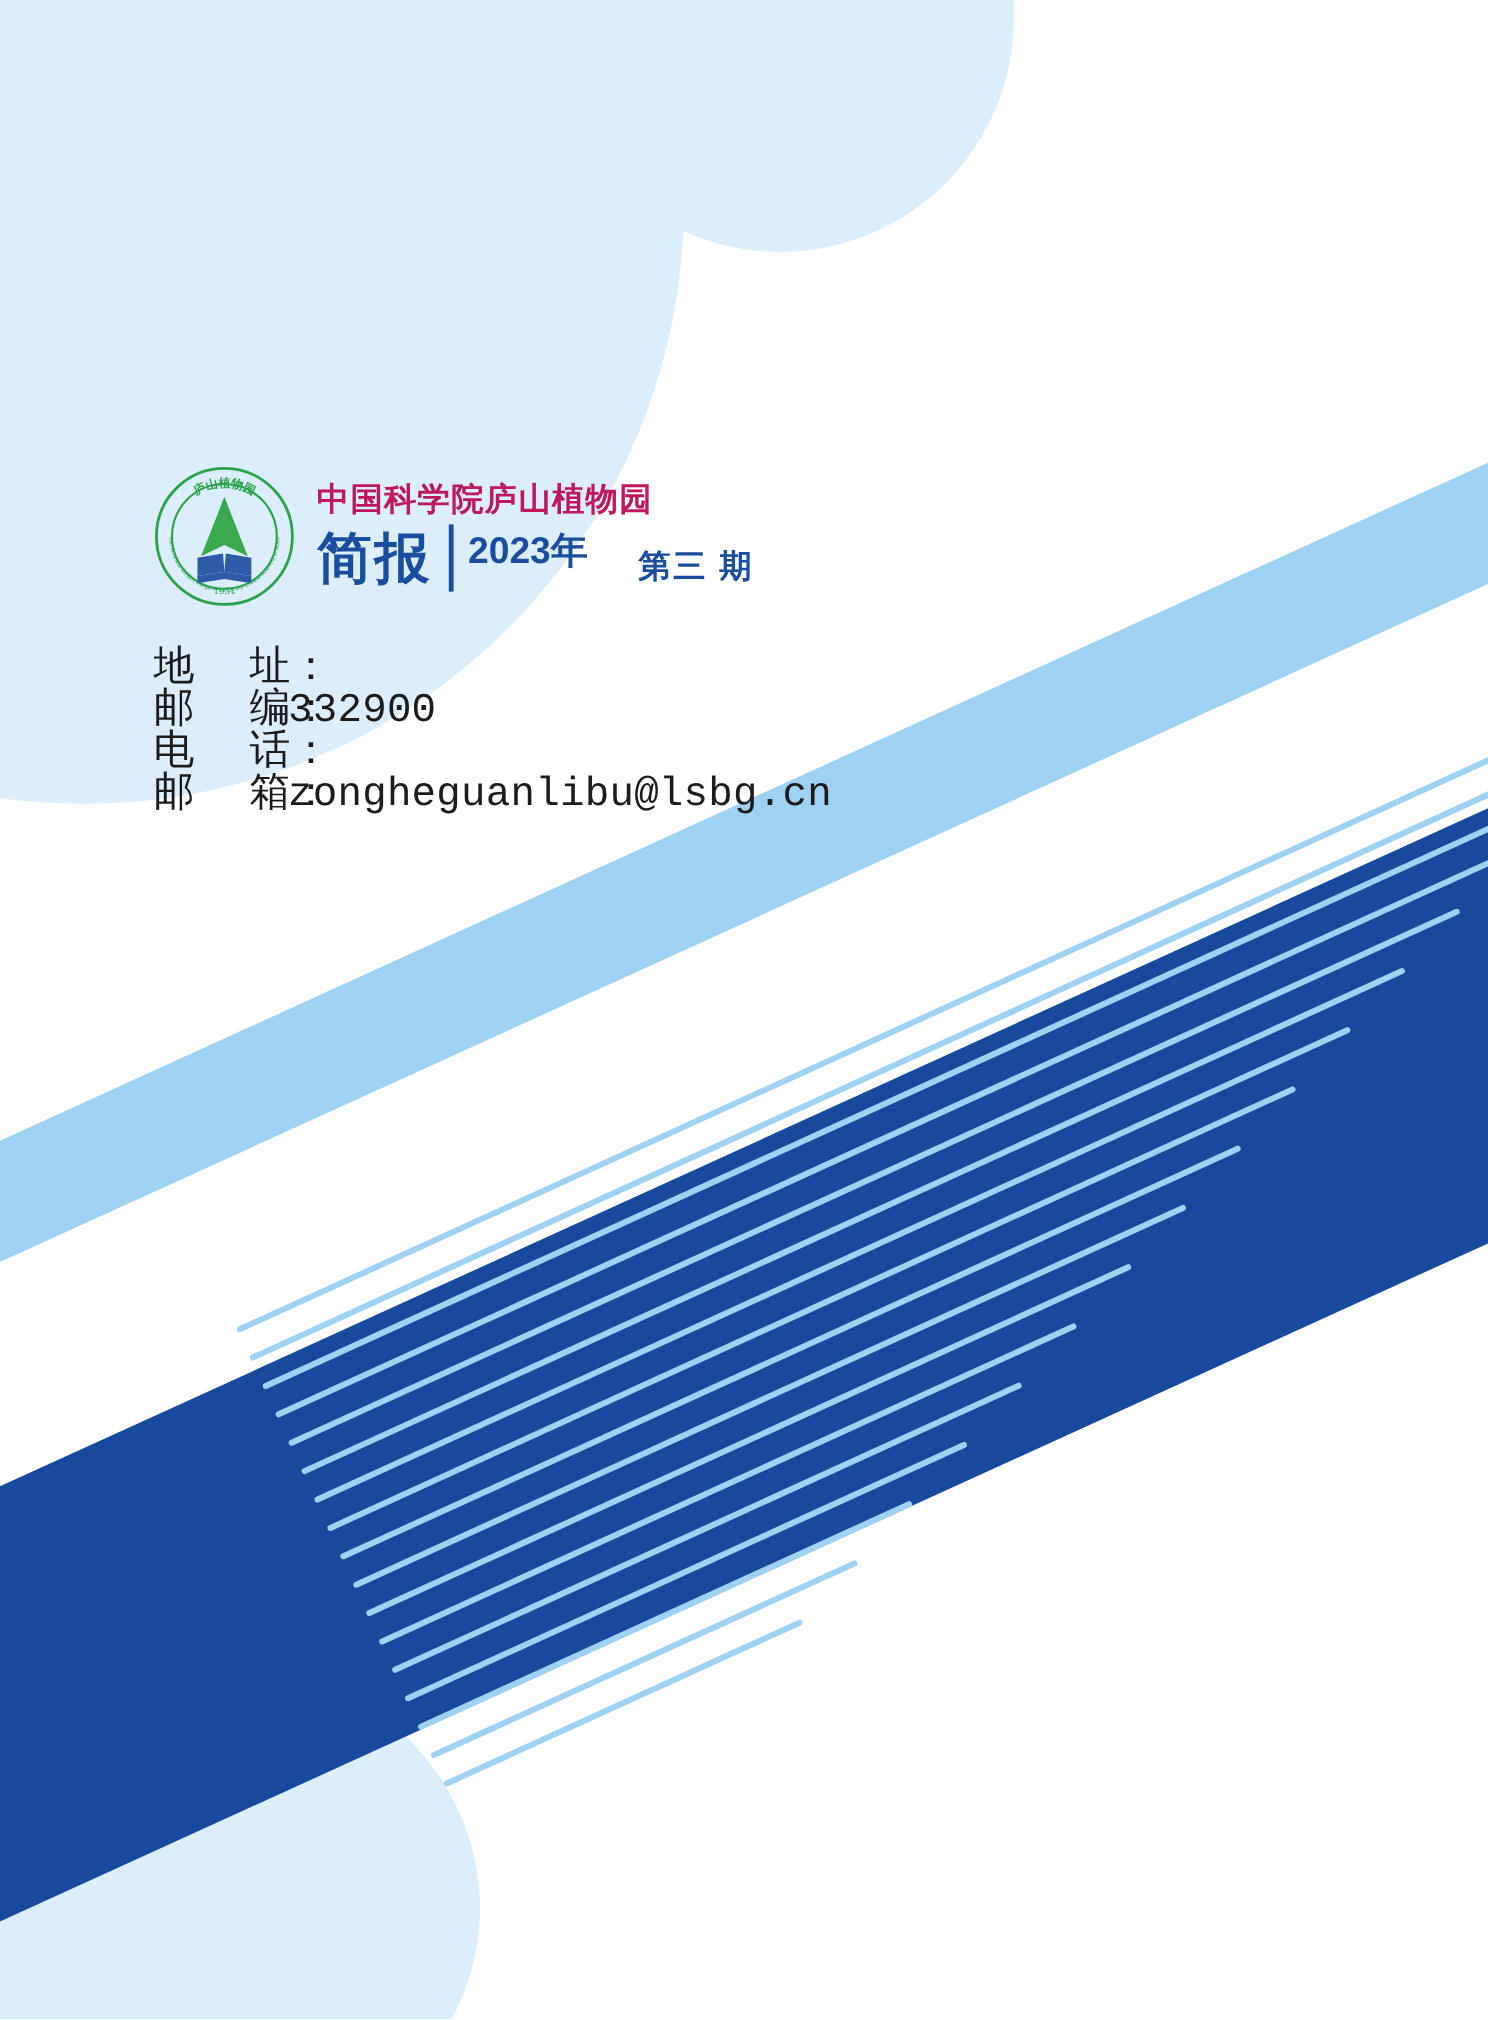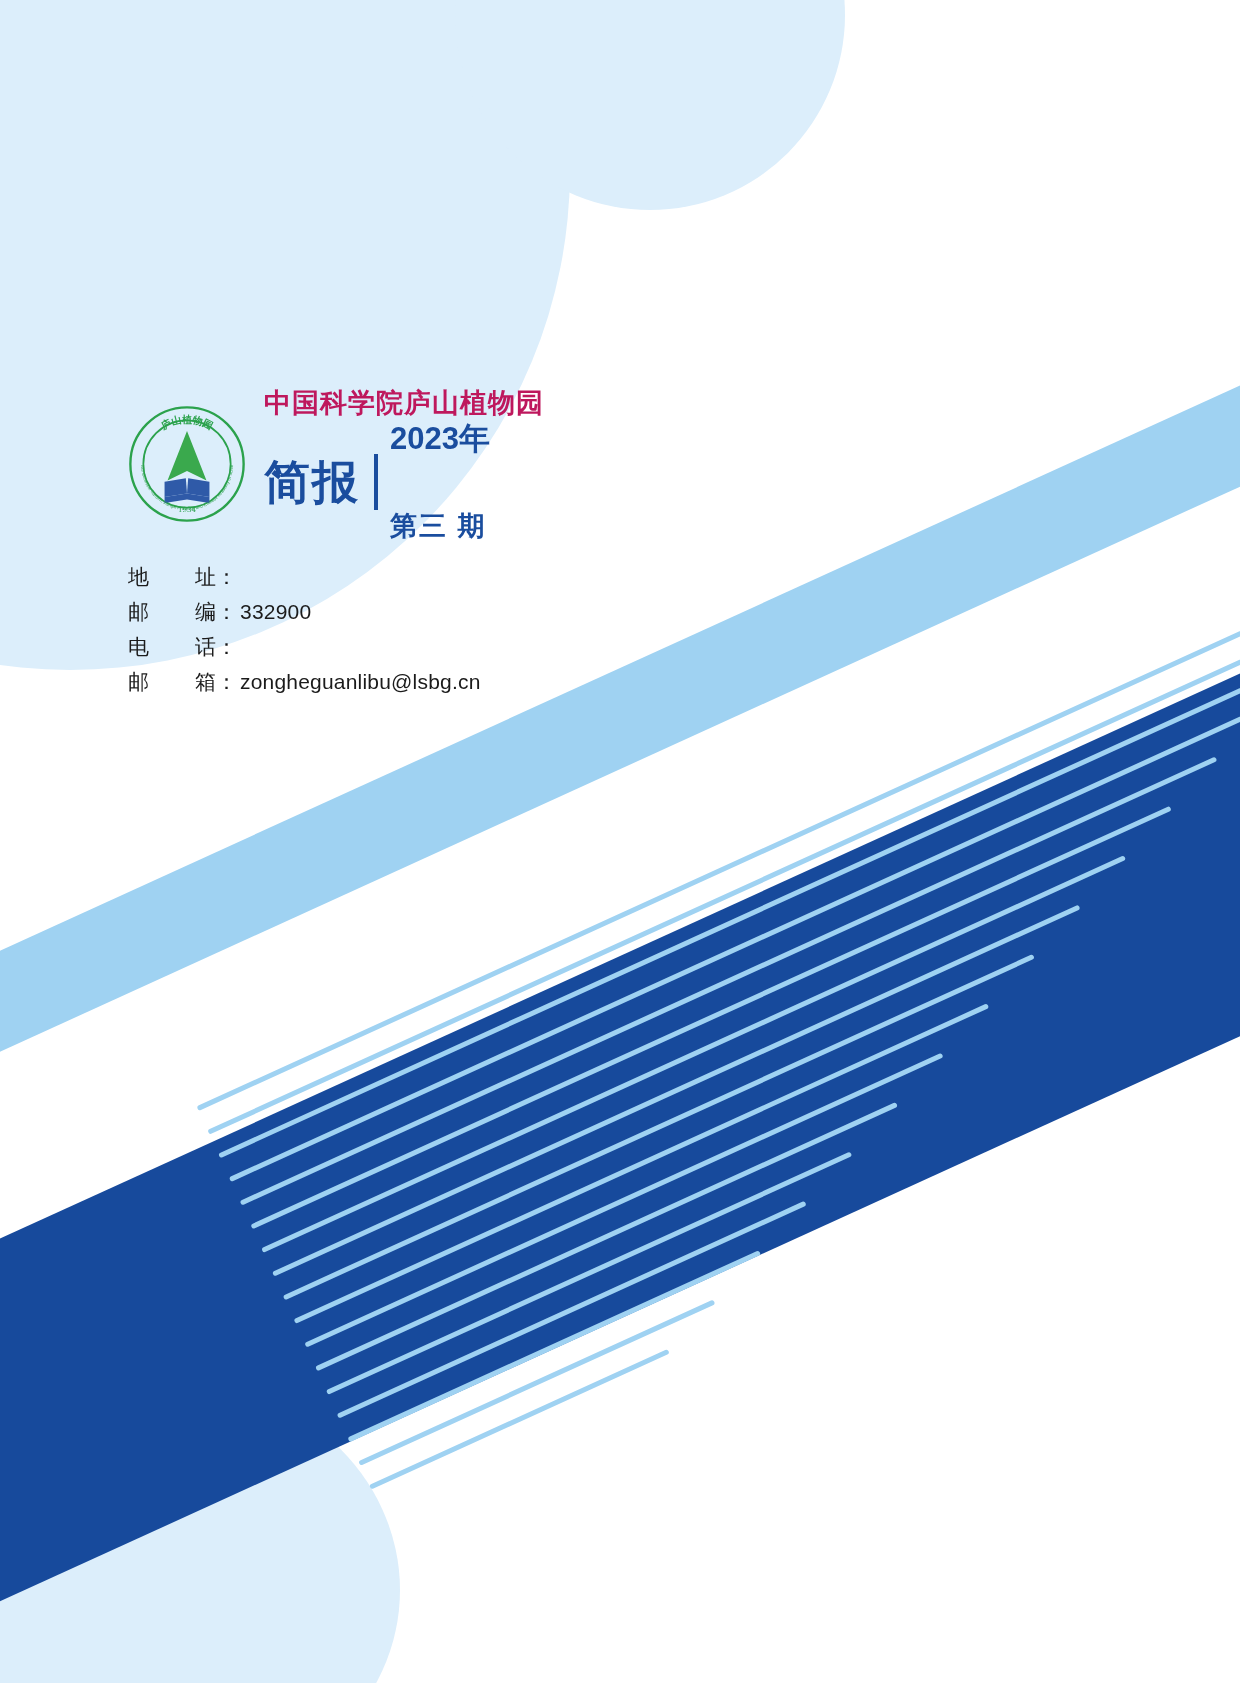--- a/index.html
+++ b/index.html
@@ -136,21 +136,21 @@
     font-family: "DejaVu Sans", "Liberation Sans", sans-serif;
   }
   .brief-rule {
     width: 4px;
     height: 56px;
     background: #1a4d9e;
     margin: 0 12px 0 14px;
   }
   .issue-block {
     display: flex;
-    flex-direction: column;
+    flex-direction: row;
     justify-content: center;
     line-height: 1.02;
     gap: 42px;
   }
   .issue-year {
     font-size: 31px;
     font-weight: bold;
     color: #1a4d9e;
     letter-spacing: 0px;
     white-space: nowrap;
@@ -161,24 +161,25 @@
     color: #1a4d9e;
     letter-spacing: 2px;
     white-space: nowrap;
     margin-top: 16px;
   }
 
   
   .contact {
     position: absolute;
     left: 128px;
-    top: 559px;
-    font-size: 21px;
+    top: 541px;
+    font-size: 34px;
     color: #1b1b1b;
     line-height: 35px;
+    font-family: Liberation Mono, monospace;
   }
   .contact-row {
     display: flex;
     align-items: baseline;
     white-space: nowrap;
   }
   .c-key {
     display: inline-block;
     width: 112px;
     flex: 0 0 112px;

